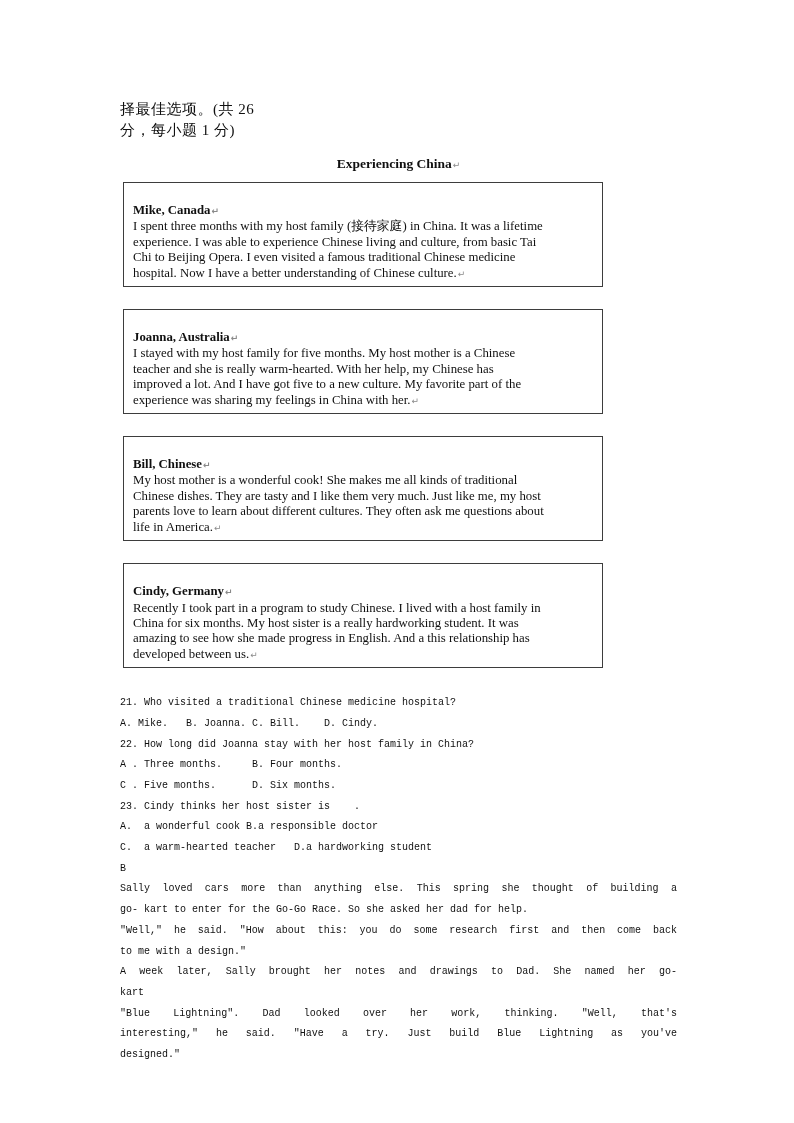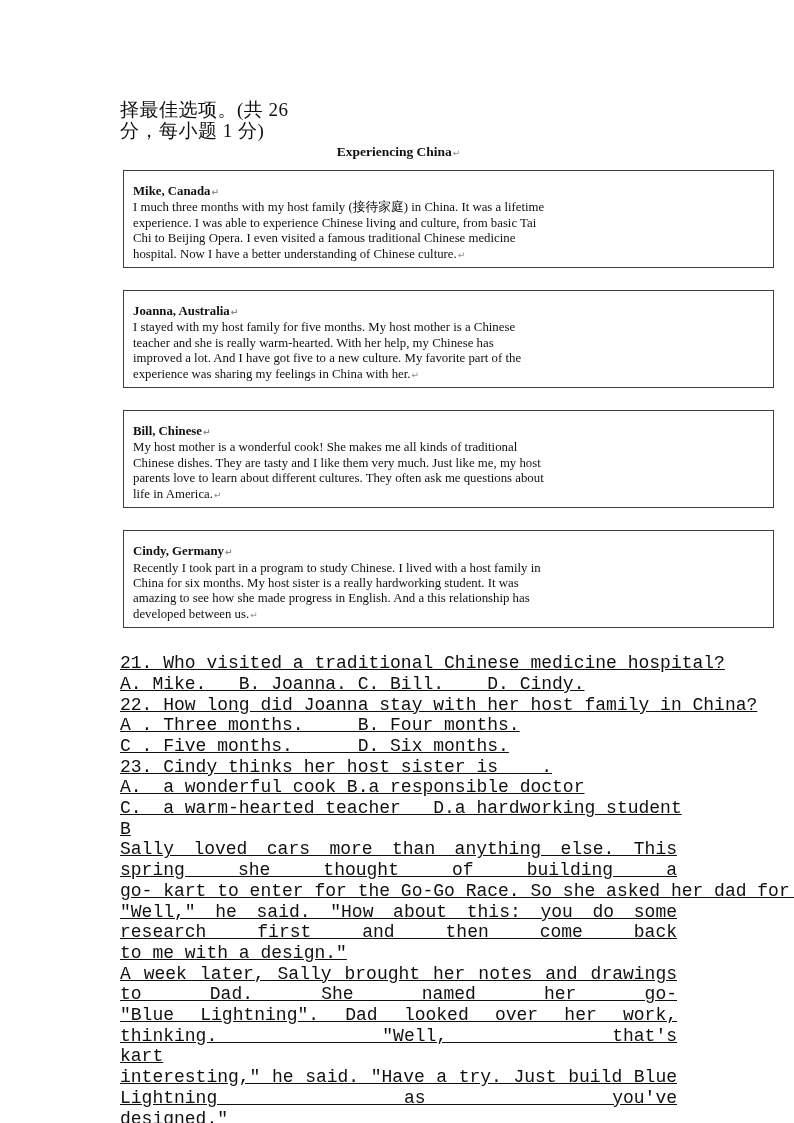--- a/index.html
+++ b/index.html
@@ -15,66 +15,65 @@
     font-family: "Liberation Serif", "DejaVu Serif", serif;
     overflow: hidden;
   }
   .page {
     position: absolute;
     left: 120px;
     top: 99px;
     width: 557px;
   }
   .intro {
-    font-size: 19px;
+    font-size: 15px;
     line-height: 21px;
     letter-spacing: 0.5px;
   }
   .title-row {
     text-align: center;
-    margin-top: 3px;
+    margin-top: 15px;
     margin-bottom: 0;
     font-size: 13.5px;
     line-height: 16px;
   }
   .title-text {
     font-weight: bold;
   }
   .pmark {
     color: #8a8a8a;
     font-size: 9px;
     margin-left: 1px;
     font-family: "DejaVu Sans", sans-serif;
   }
   .cards {
     margin-top: 9px;
   }
   .card {
     box-sizing: border-box;
     margin-left: 3px;
-    width: 651px;
+    width: 480px;
     border: 1.5px solid #3d3d3d;
-    padding: 13px 10px 4px 9px;
+    padding: 20px 10px 4px 9px;
     margin-bottom: 22px;
     background: #ffffff;
   }
   .card-header {
     font-weight: bold;
     font-size: 12.8px;
     line-height: 15.4px;
   }
   .card-line {
     font-size: 12.8px;
     line-height: 15.4px;
   }
   .mono-block {
     font-family: "Liberation Mono", "DejaVu Sans Mono", monospace;
-    font-size: 18px;
+    font-size: 10px;
     line-height: 20.7px;
-    text-decoration: underline;
   }
   .questions {
     margin-top: 25px;
   }
   .qline, .pline {
     white-space: pre;
     min-height: 20.7px;
   }
   .pline.j {
     white-space: normal;
@@ -93,21 +92,21 @@
   </div>
 
   <div class="title-row">
     <span class="title-text">Experiencing China</span><span class="pmark">↵</span>
   </div>
 
   <div class="cards">
 
     <div class="card">
       <div class="card-header"><span>Mike, Canada</span><span class="pmark">↵</span></div>
-      <div class="card-line">I much three months with my host family (接待家庭) in China. It was a lifetime</div>
+      <div class="card-line">I spent three months with my host family (接待家庭) in China. It was a lifetime</div>
       <div class="card-line">experience. I was able to experience Chinese living and culture, from basic Tai</div>
       <div class="card-line">Chi to Beijing Opera. I even visited a famous traditional Chinese medicine</div>
       <div class="card-line"><span>hospital. Now I have a better understanding of Chinese culture.</span><span class="pmark">↵</span></div>
     </div>
 
     <div class="card">
       <div class="card-header"><span>Joanna, Australia</span><span class="pmark">↵</span></div>
       <div class="card-line">I stayed with my host family for five months. My host mother is a Chinese</div>
       <div class="card-line">teacher and she is really warm-hearted. With her help, my Chinese has</div>
       <div class="card-line">improved a lot. And I have got five to a new culture. My favorite part of the</div>
@@ -143,19 +142,19 @@
     <div class="qline">C.  a warm-hearted teacher   D.a hardworking student</div>
     <div class="qline">B</div>
   </div>
 
   <div class="mono-block passage">
     <div class="pline j">Sally loved cars more than anything else. This spring she thought of building a</div>
     <div class="pline">go- kart to enter for the Go-Go Race. So she asked her dad for help.</div>
     <div class="pline j">″Well,″ he said. ″How about this: you do some research first and then come back</div>
     <div class="pline">to me with a design.″</div>
     <div class="pline j">A week later, Sally brought her notes and drawings to Dad. She named her go-</div>
+    <div class="pline">kart</div>
     <div class="pline j">″Blue Lightning″. Dad looked over her work, thinking. ″Well, that's</div>
-    <div class="pline">kart</div>
     <div class="pline j">interesting,″ he said. ″Have a try. Just build Blue Lightning as you've</div>
     <div class="pline">designed.″</div>
   </div>
 
 </div>
 
 </body></html>

